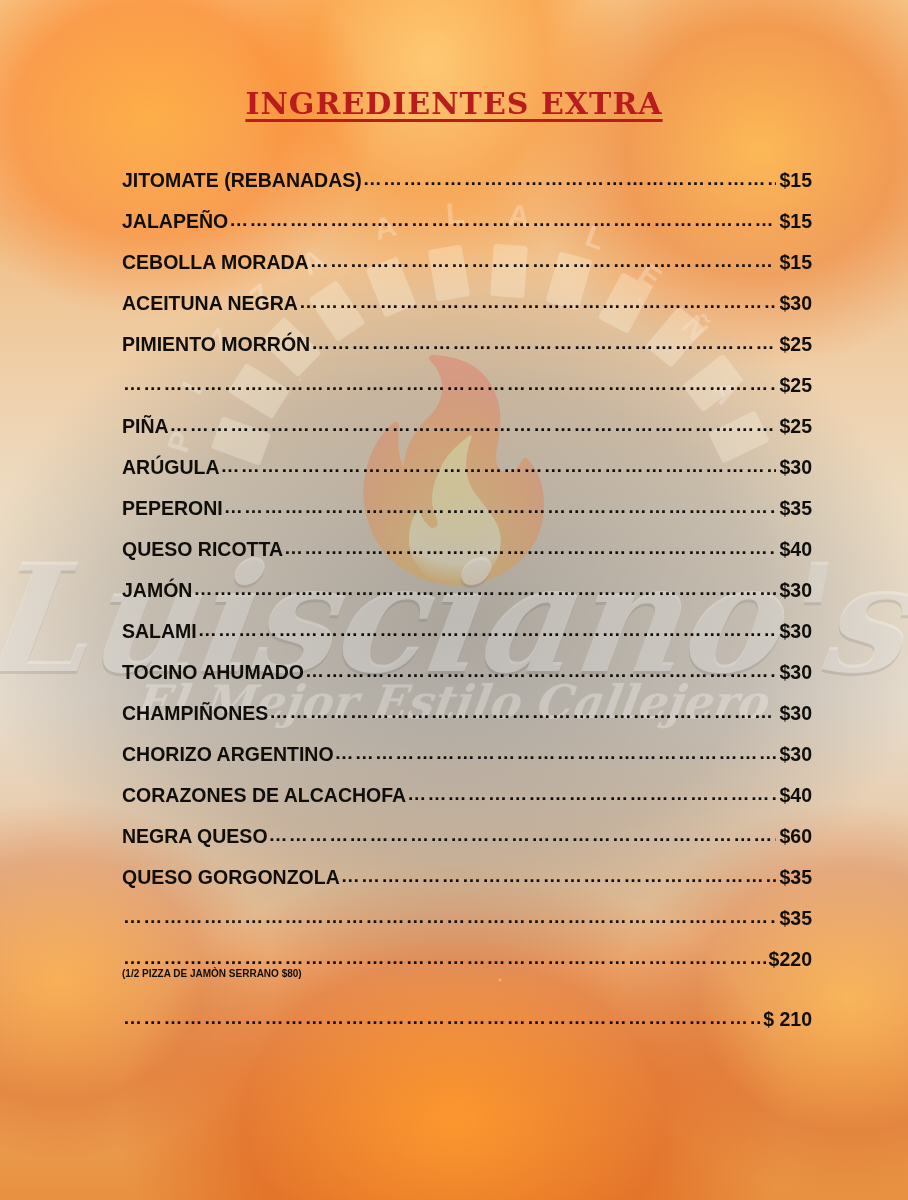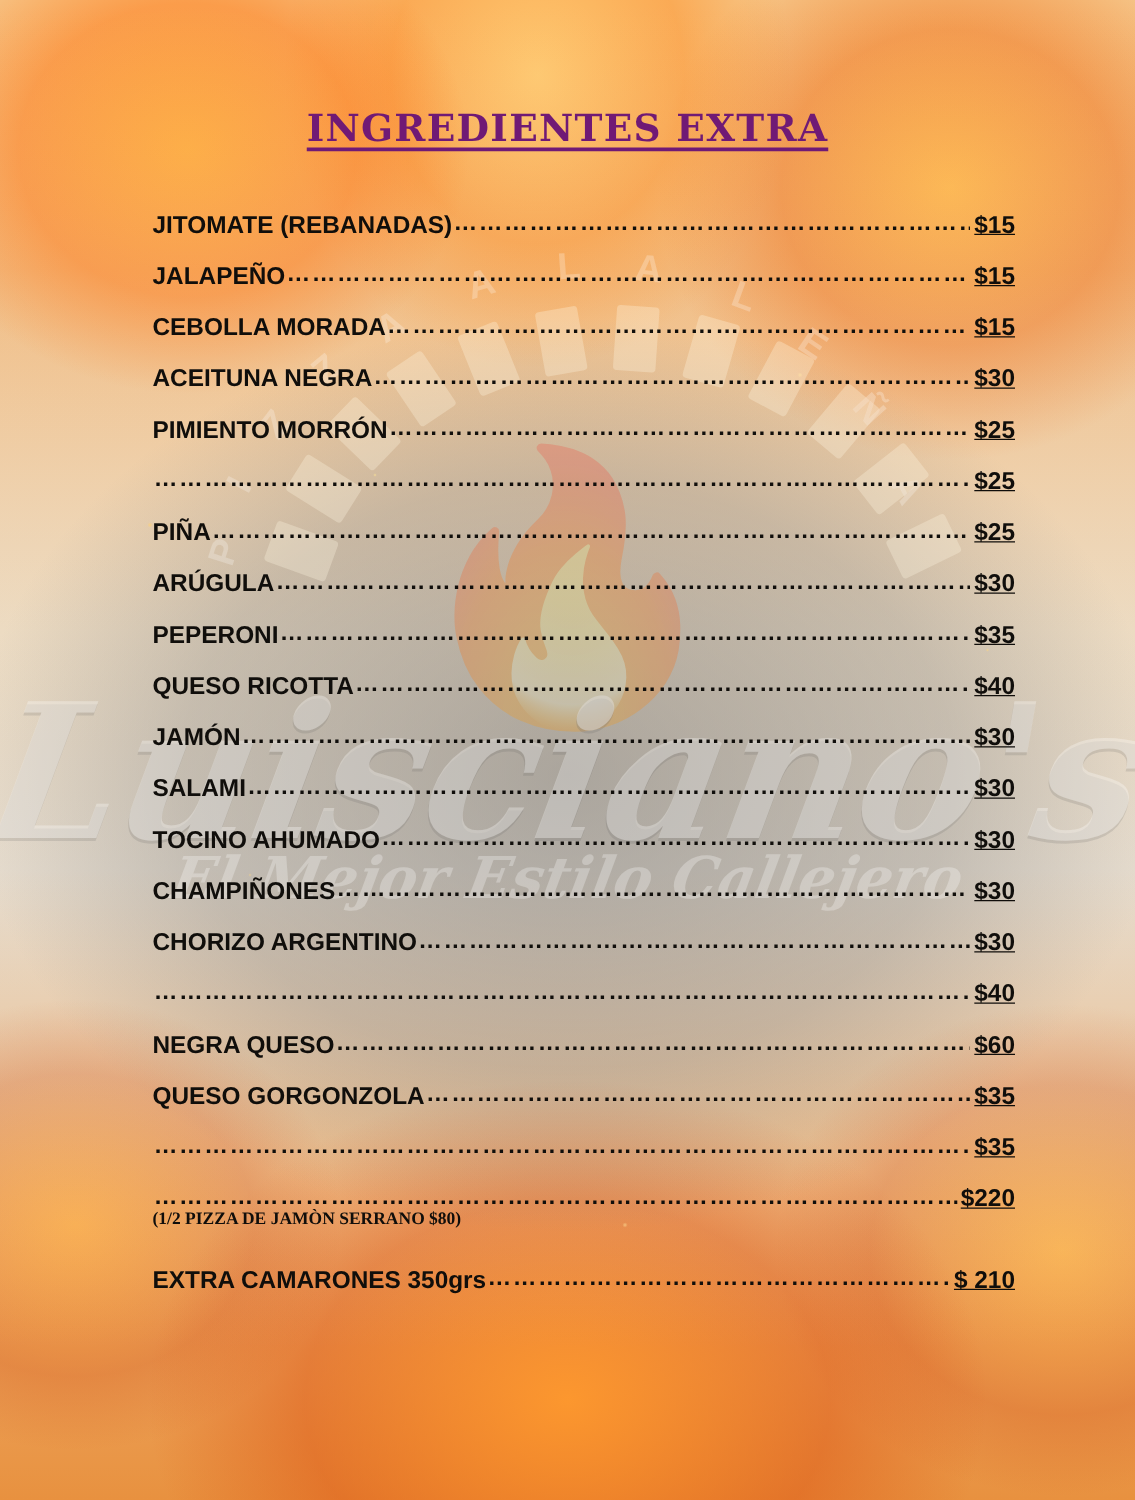--- a/index.html
+++ b/index.html
@@ -129,21 +129,21 @@
   .title {
     position: absolute;
     top: 86px;
     left: 0;
     right: 0;
     text-align: center;
     font-family: "DejaVu Serif", serif;
     font-weight: bold;
     font-size: 30px;
     letter-spacing: 1px;
-    color: #701a75;
+    color: #b91c1c;
     text-decoration: underline;
     text-underline-offset: 5px;
   }
   .list {
     position: absolute;
     top: 160px;
     left: 122px;
     width: 690px;
   }
   .row {
@@ -164,26 +164,25 @@
     font-size: 19px;
     letter-spacing: 1.2px;
     color: #100e0b;
     position: relative;
     top: -2px;
   }
   .row .price {
     flex: 0 0 auto;
     text-align: left;
     padding-left: 2px;
-    text-decoration: underline;
   }
   .note {
-    font-family: Liberation Serif, serif;
-    font-weight: bold;
-    font-size: 14px;
+    font-family: Liberation Sans, sans-serif;
+    font-weight: bold;
+    font-size: 10px;
     color: #100e0b;
     margin-top: -12px;
     margin-bottom: 20px;
     white-space: nowrap;
   }
   .row.last { margin-top: 18px; }
 </style>
 </head>
 <body>
 
@@ -301,20 +300,21 @@
         <span class="name">CHAMPIÑONES</span>
         <span class="dots">……………………………………………………………………………………………………………………………………</span>
         <span class="price">$30</span>
       </div>
       <div class="row">
         <span class="name">CHORIZO ARGENTINO</span>
         <span class="dots">……………………………………………………………………………………………………………………………………</span>
         <span class="price">$30</span>
       </div>
       <div class="row">
+        <span class="name">CORAZONES DE ALCACHOFA</span>
         <span class="dots">……………………………………………………………………………………………………………………………………</span>
         <span class="price">$40</span>
       </div>
       <div class="row">
         <span class="name">NEGRA QUESO</span>
         <span class="dots">……………………………………………………………………………………………………………………………………</span>
         <span class="price">$60</span>
       </div>
       <div class="row">
         <span class="name">QUESO GORGONZOLA</span>
@@ -326,20 +326,19 @@
         <span class="price">$35</span>
       </div>
       <div class="row">
         <span class="dots">……………………………………………………………………………………………………………………………………</span>
         <span class="price">$220</span>
       </div>
 
       <div class="note">(1/2 PIZZA DE JAMÒN SERRANO $80)</div>
 
       <div class="row last">
-        <span class="name">EXTRA CAMARONES 350grs</span>
         <span class="dots">……………………………………………………………………………………………………………………………………</span>
         <span class="price">$ 210</span>
       </div>
 
     </div>
   </div>
 </div>
 
 </body></html>

